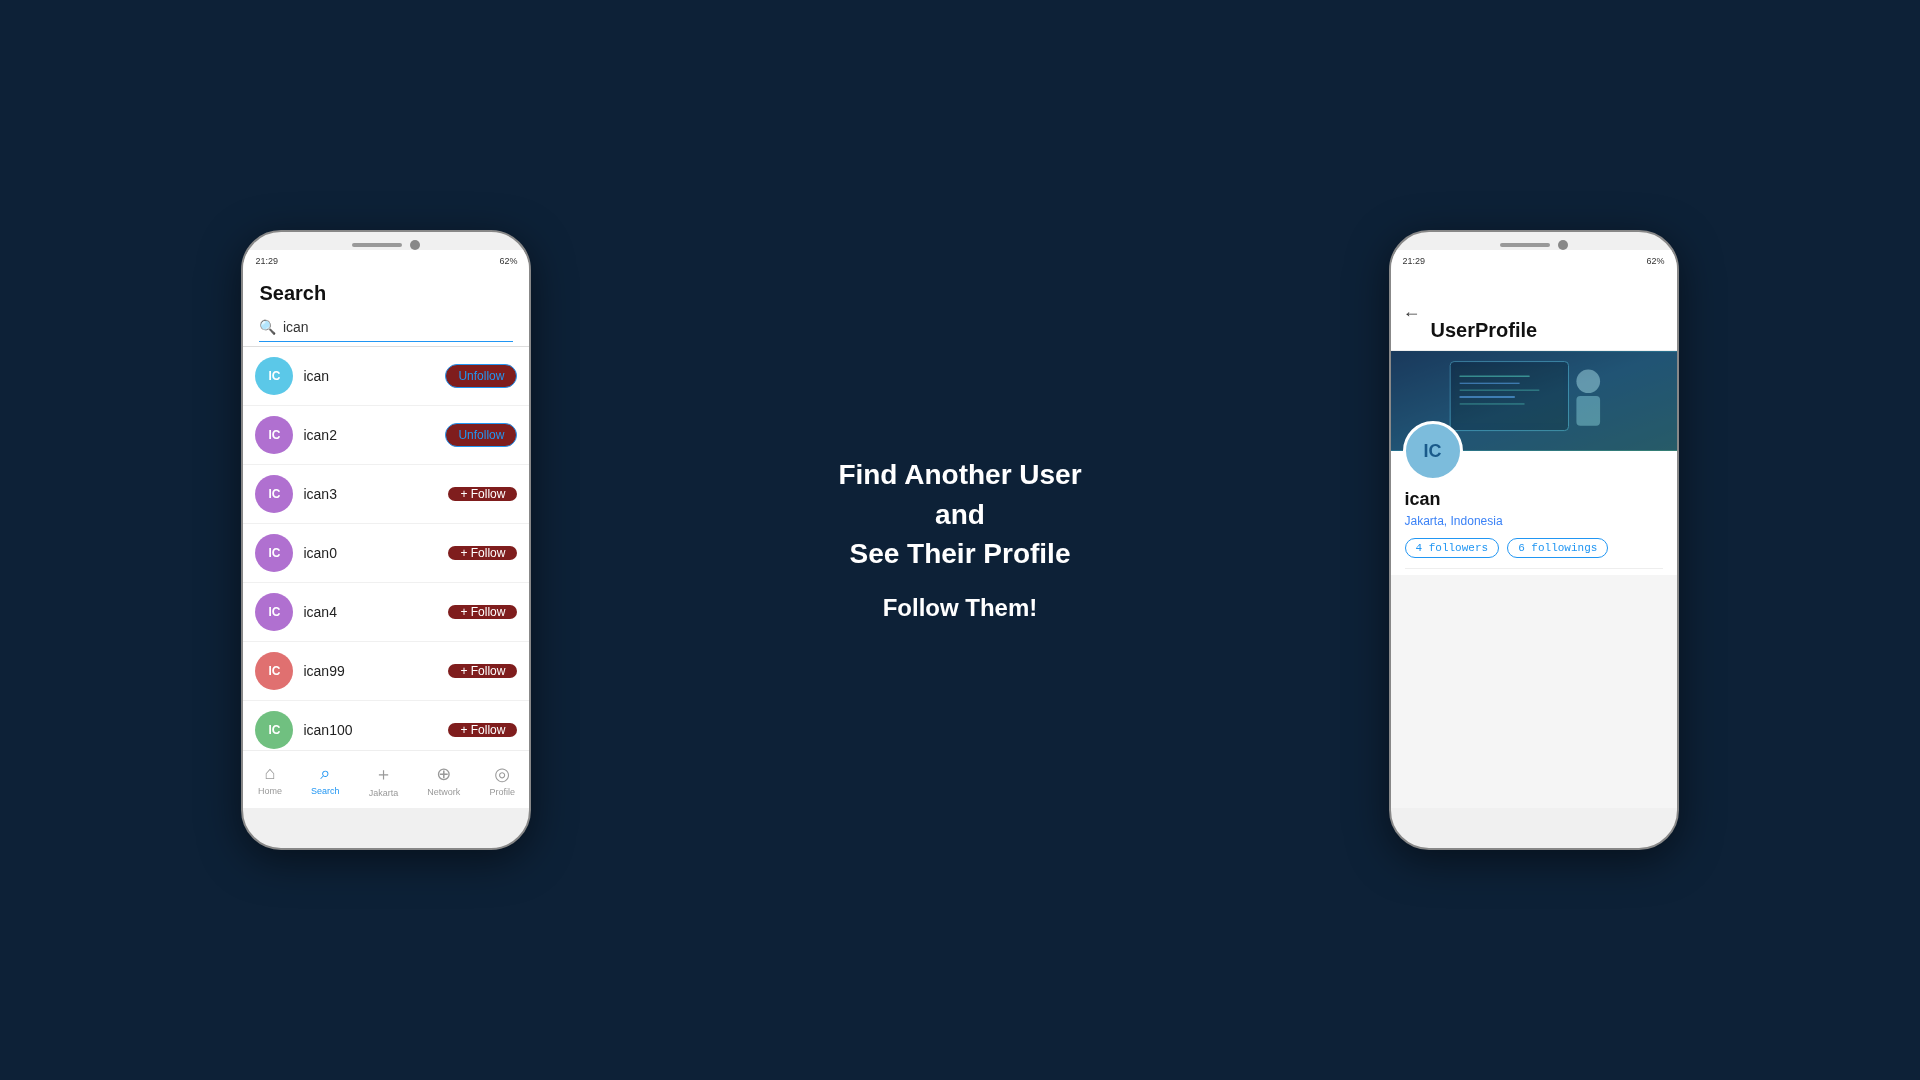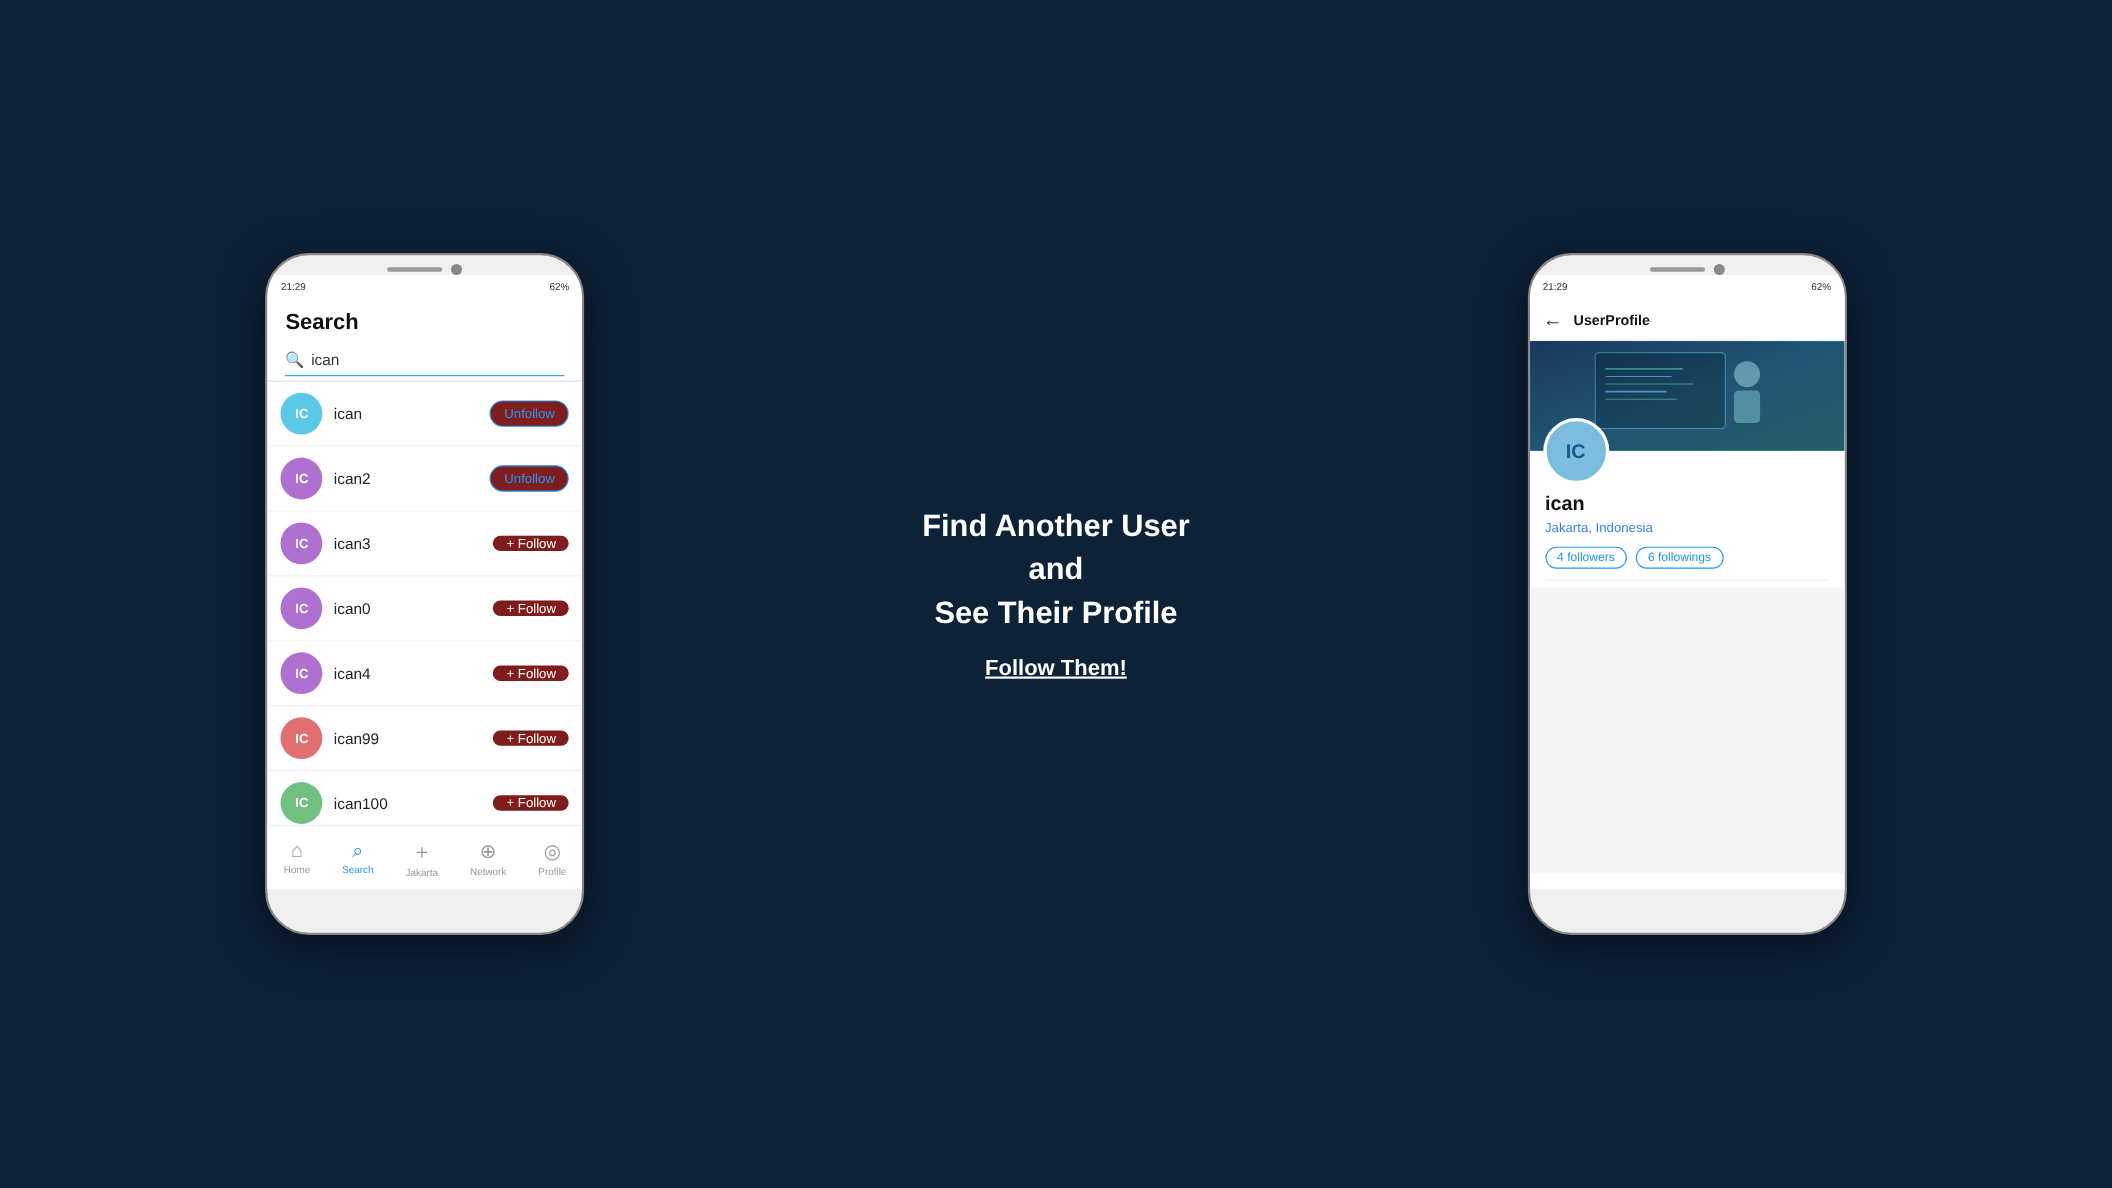--- a/index.html
+++ b/index.html
@@ -210,44 +210,44 @@
       color: white;
       max-width: 280px;
     }
     .center-text h2 {
       font-size: 28px;
       font-weight: 700;
       line-height: 1.4;
       margin-bottom: 18px;
     }
     .center-text h3 {
-      font-size: 20px;
+      font-size: 24px;
       font-weight: 700;
       line-height: 1.4;
-      text-decoration: underline;
     }
 
     
     .profile-header {
       display: flex;
       align-items: center;
       padding: 8px 12px;
       gap: 10px;
       background: white;
       border-bottom: 1px solid #eee;
     }
     .back-arrow {
       font-size: 18px;
       color: #333;
       cursor: pointer;
     }
     .profile-title {
-      font-size: 13px;
+      font-size: 20px;
       font-weight: 600;
       color: #111;
+      margin-top: 39px;
     }
 
     .cover-photo {
       width: 100%;
       height: 100px;
       background: linear-gradient(135deg, #1a3a5c 0%, #2d6a8f 50%, #4a90a4 100%);
       position: relative;
       overflow: hidden;
     }
 
@@ -304,20 +304,21 @@
       border-bottom: 1px solid #eee;
     }
 
     .stat-badge {
       border: 1.5px solid #2196F3;
       color: #2196F3;
       border-radius: 20px;
       padding: 3px 10px;
       font-size: 11px;
       cursor: pointer;
+      font-family: Liberation Mono, monospace;
     }
 
     .profile-content-area {
       background: #f5f5f5;
       height: 260px;
     }
 
     
     .avatar-blue { background: #5bc8e8; }
     .avatar-purple { background: #b070d0; }

